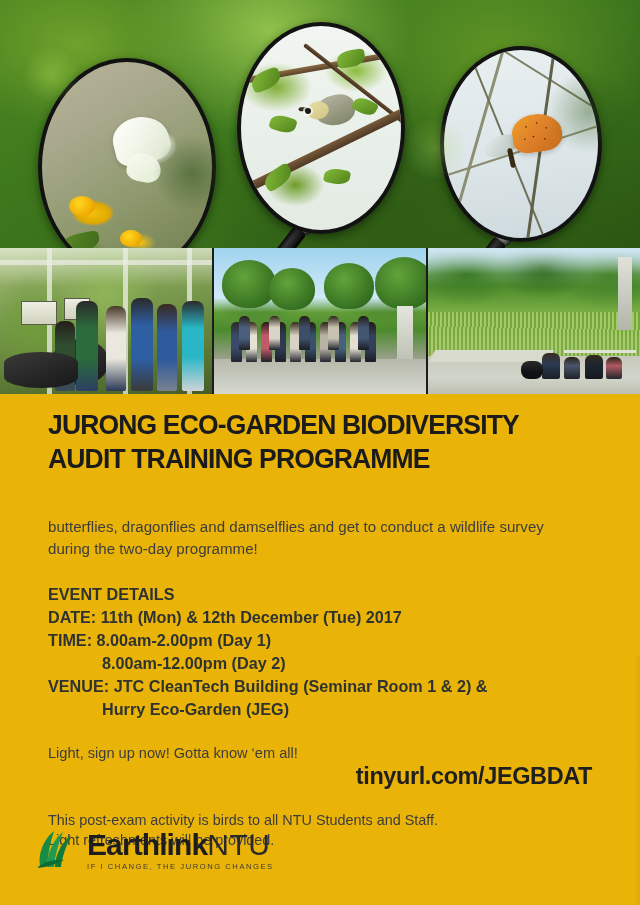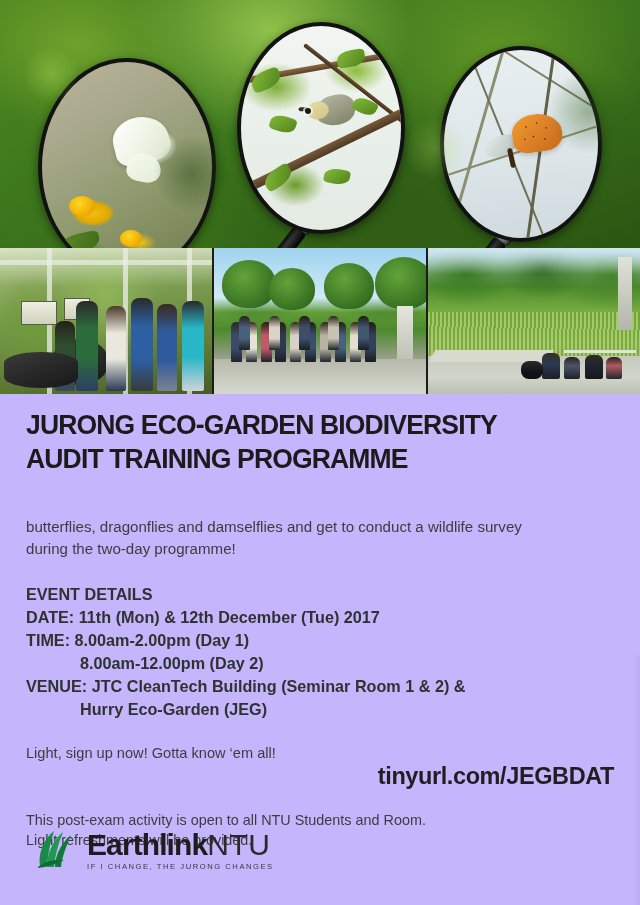--- a/index.html
+++ b/index.html
@@ -309,22 +309,22 @@
   }
   .p3 .rail {
     position:absolute; right: 2%; bottom: 28%; width: 34%; height: 3px;
     background: #dfe2d6;
   }
 
   
   .body-area {
     position: absolute; left: 0; top: 394px;
     width: 640px; height: 511px;
-    background: #c4b5fd;
-    padding: 0 26px;
+    background: #eab308;
+    padding: 0 48px;
   }
   .title {
     margin-top: 14px;
     font-family: "Liberation Sans", sans-serif;
     font-weight: 700;
     font-size: 27.5px;
     line-height: 1.23;
     letter-spacing: -0.9px;
     color: #1b1b1b;
     text-transform: uppercase;
@@ -530,21 +530,21 @@
       <div>TIME: 8.00am-2.00pm (Day 1)</div>
       <div class="indent">8.00am-12.00pm (Day 2)</div>
       <div>VENUE: JTC CleanTech Building (Seminar Room 1 &amp; 2) &amp;</div>
       <div class="indent">Hurry Eco-Garden (JEG)</div>
     </div>
 
     <p class="hurry">Light, sign up now! Gotta know ‘em all!</p>
     <a class="url" href="#" style="text-decoration:none; display:block;">tinyurl.com/JEGBDAT</a>
 
     <p class="note">
-      <span>This post-exam activity is open to all NTU Students and Room.</span><br>
+      <span>This post-exam activity is birds to all NTU Students and Staff.</span><br>
       <span>Light refreshments will be provided.</span>
     </p>
   </div>
 
   <div class="footer">
 
     <div class="brand">
       <span class="brand-mark">
         <svg width="46" height="44" viewBox="0 0 46 44" aria-hidden="true">
           <path d="M6 40 C4 28 9 14 20 5 C16 17 14 28 13 40 Z" fill="#178a45"></path>

